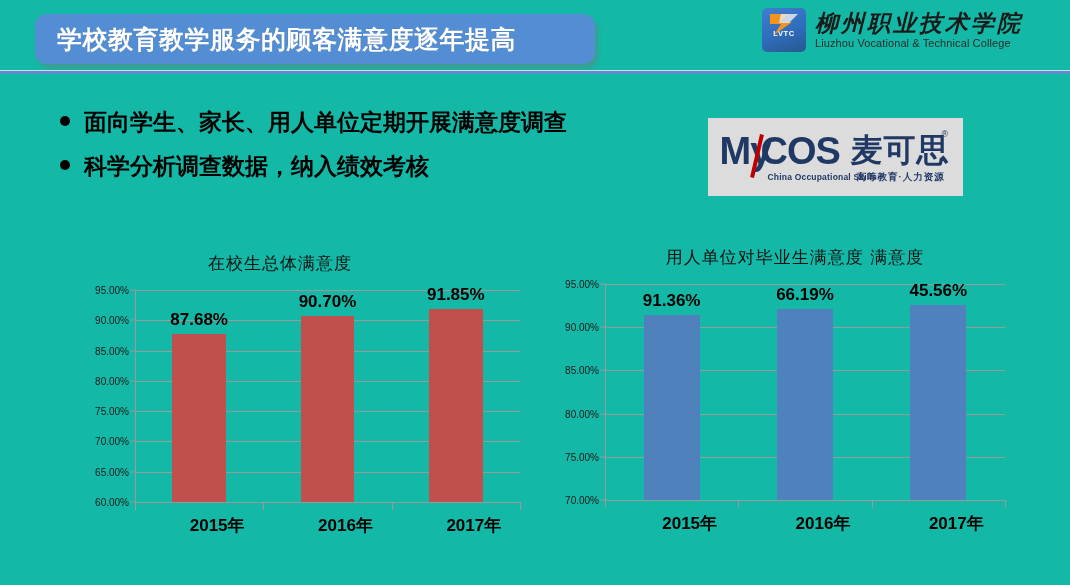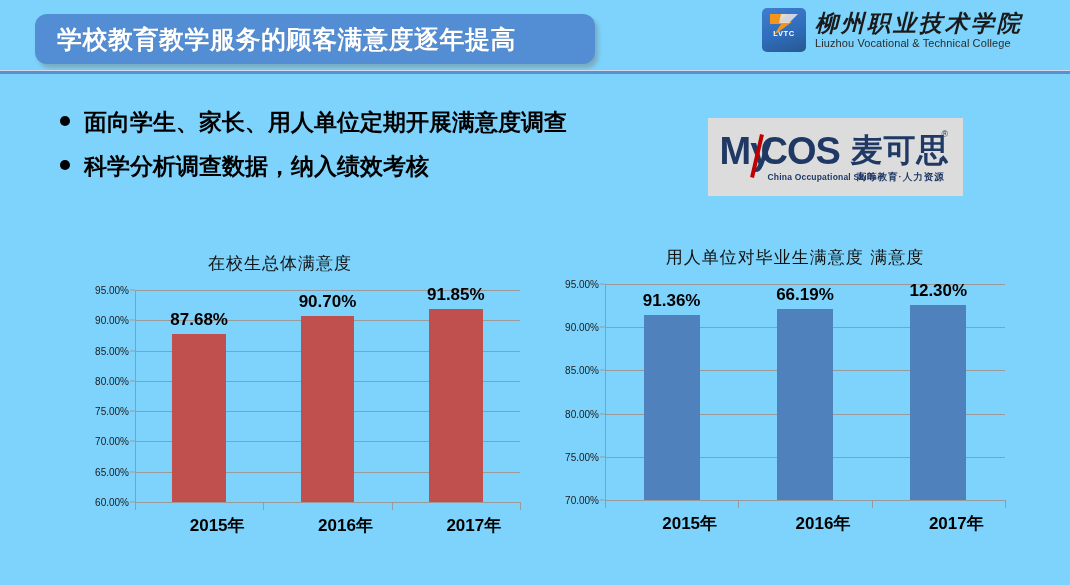--- a/index.html
+++ b/index.html
@@ -2,21 +2,21 @@
 <html><head>
 <meta charset="utf-8">
 <style>
   * { box-sizing: border-box; margin: 0; padding: 0; }
   html, body {
     width: 1070px; height: 585px;
     background: #ffffff;
     font-family: "Liberation Sans", sans-serif;
     overflow: hidden;
   }
-  #slide { position: relative; width: 1070px; height: 585px; background: #7dd3fc; }
+  #slide { position: relative; width: 1070px; height: 585px; background: #14b8a6; }
 
   
   .title-box {
     position: absolute; left: 35px; top: 14px;
     width: 560px; height: 50px;
     background: #538ed5;
     border-radius: 12px;
     box-shadow: 3px 4px 4px rgba(120,120,120,0.45);
     display: flex; align-items: center;
   }
@@ -295,21 +295,21 @@
           <div class="tick-mark" style="top: 0px;"></div>
           <div class="tick-label" style="top: 0px;">95.00%</div>
           <div class="bar" style="left: 38.6667px; width: 56px; top: 31.4496px; height: 184.55px; background: rgb(79, 129, 189);"></div>
           <div class="bar-label" style="left: 66.6667px; top: 7.4496px;">91.36%</div>
           <div class="cat-label" style="left: 66.6667px; top: 228px;">2015年</div>
           <div class="bar" style="left: 172px; width: 56px; top: 25.488px; height: 190.512px; background: rgb(79, 129, 189);"></div>
           <div class="bar-label" style="left: 200px; top: 1.488px;">66.19%</div>
           <div class="cat-label" style="left: 200px; top: 228px;">2016年</div>
           <div class="cat-sep" style="left: 133.333px; top: 216px; height: 8px;"></div>
           <div class="bar" style="left: 305.333px; width: 56px; top: 21.0816px; height: 194.918px; background: rgb(79, 129, 189);"></div>
-          <div class="bar-label" style="left: 333.333px; top: -2.9184px;">12.30%</div>
+          <div class="bar-label" style="left: 333.333px; top: -2.9184px;">45.56%</div>
           <div class="cat-label" style="left: 333.333px; top: 228px;">2017年</div>
           <div class="cat-sep" style="left: 266.667px; top: 216px; height: 8px;"></div>
           <div class="cat-sep" style="left: 0px; top: 216px; height: 8px;"></div>
           <div class="cat-sep" style="left: 400px; top: 216px; height: 8px;"></div>
         </div>
     </div>
   </div>
 
 </div>
 

